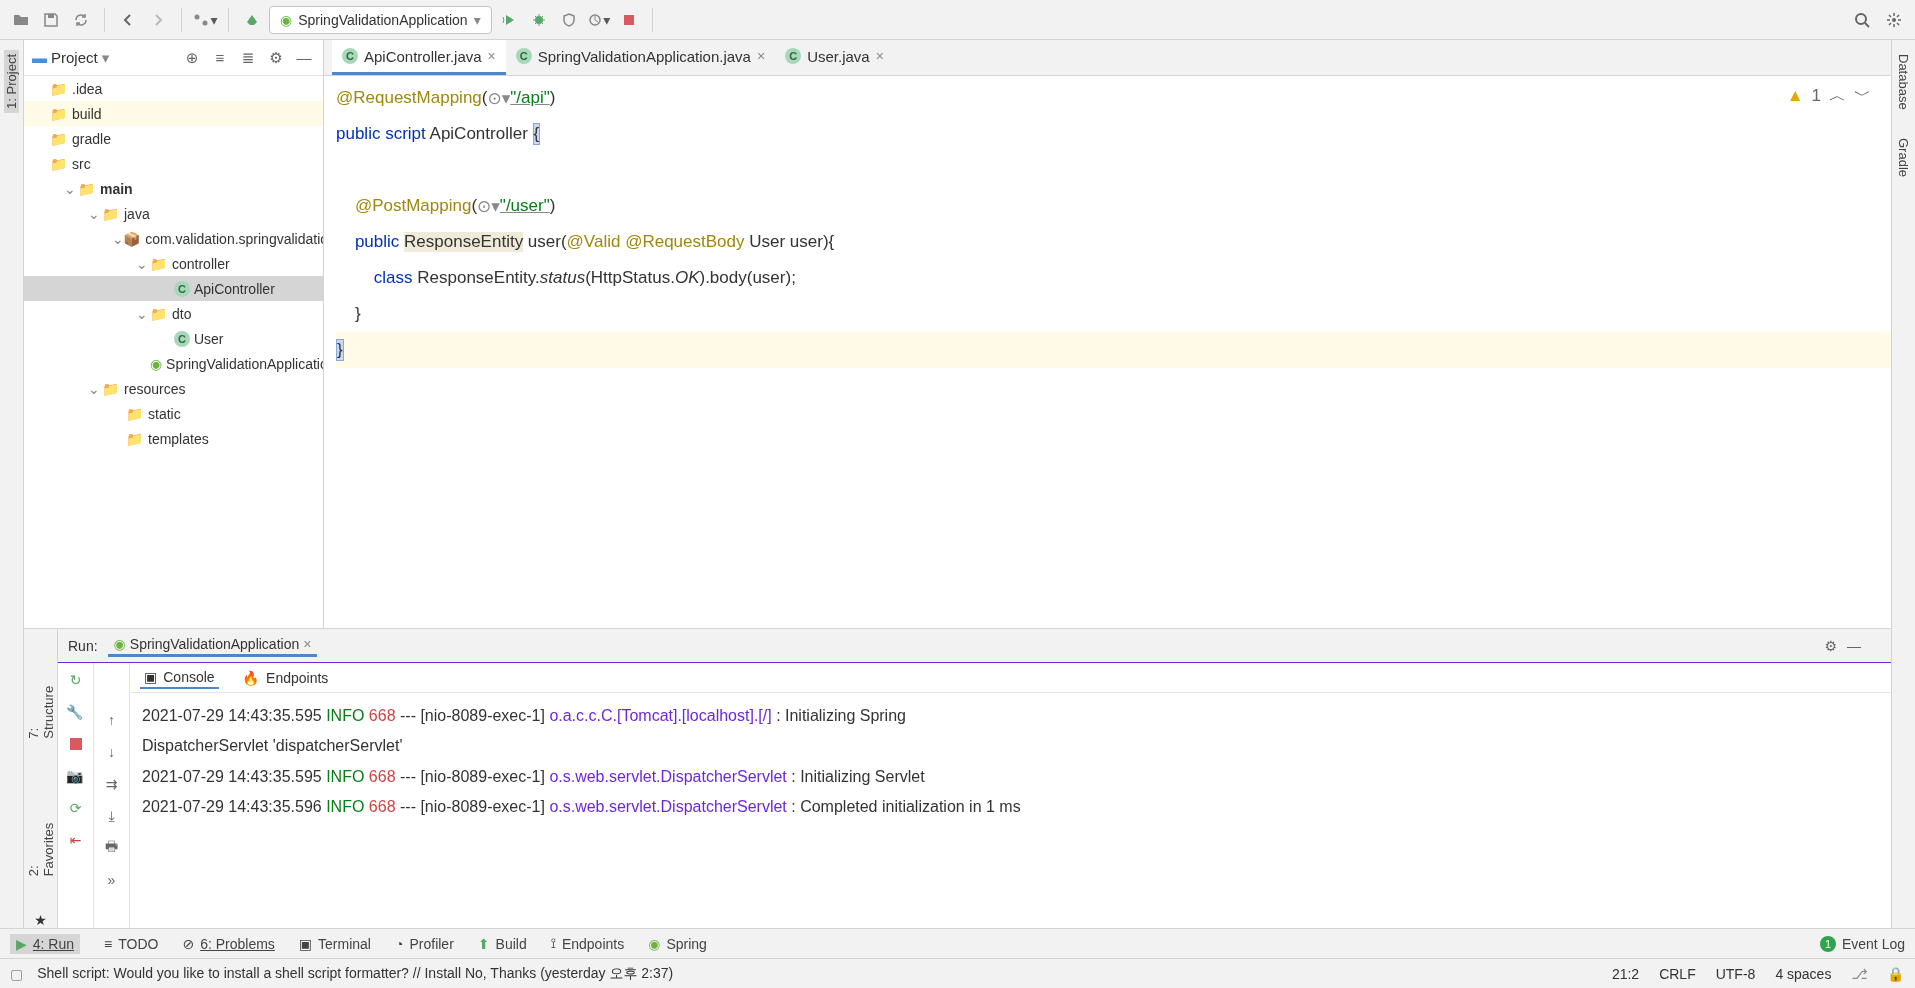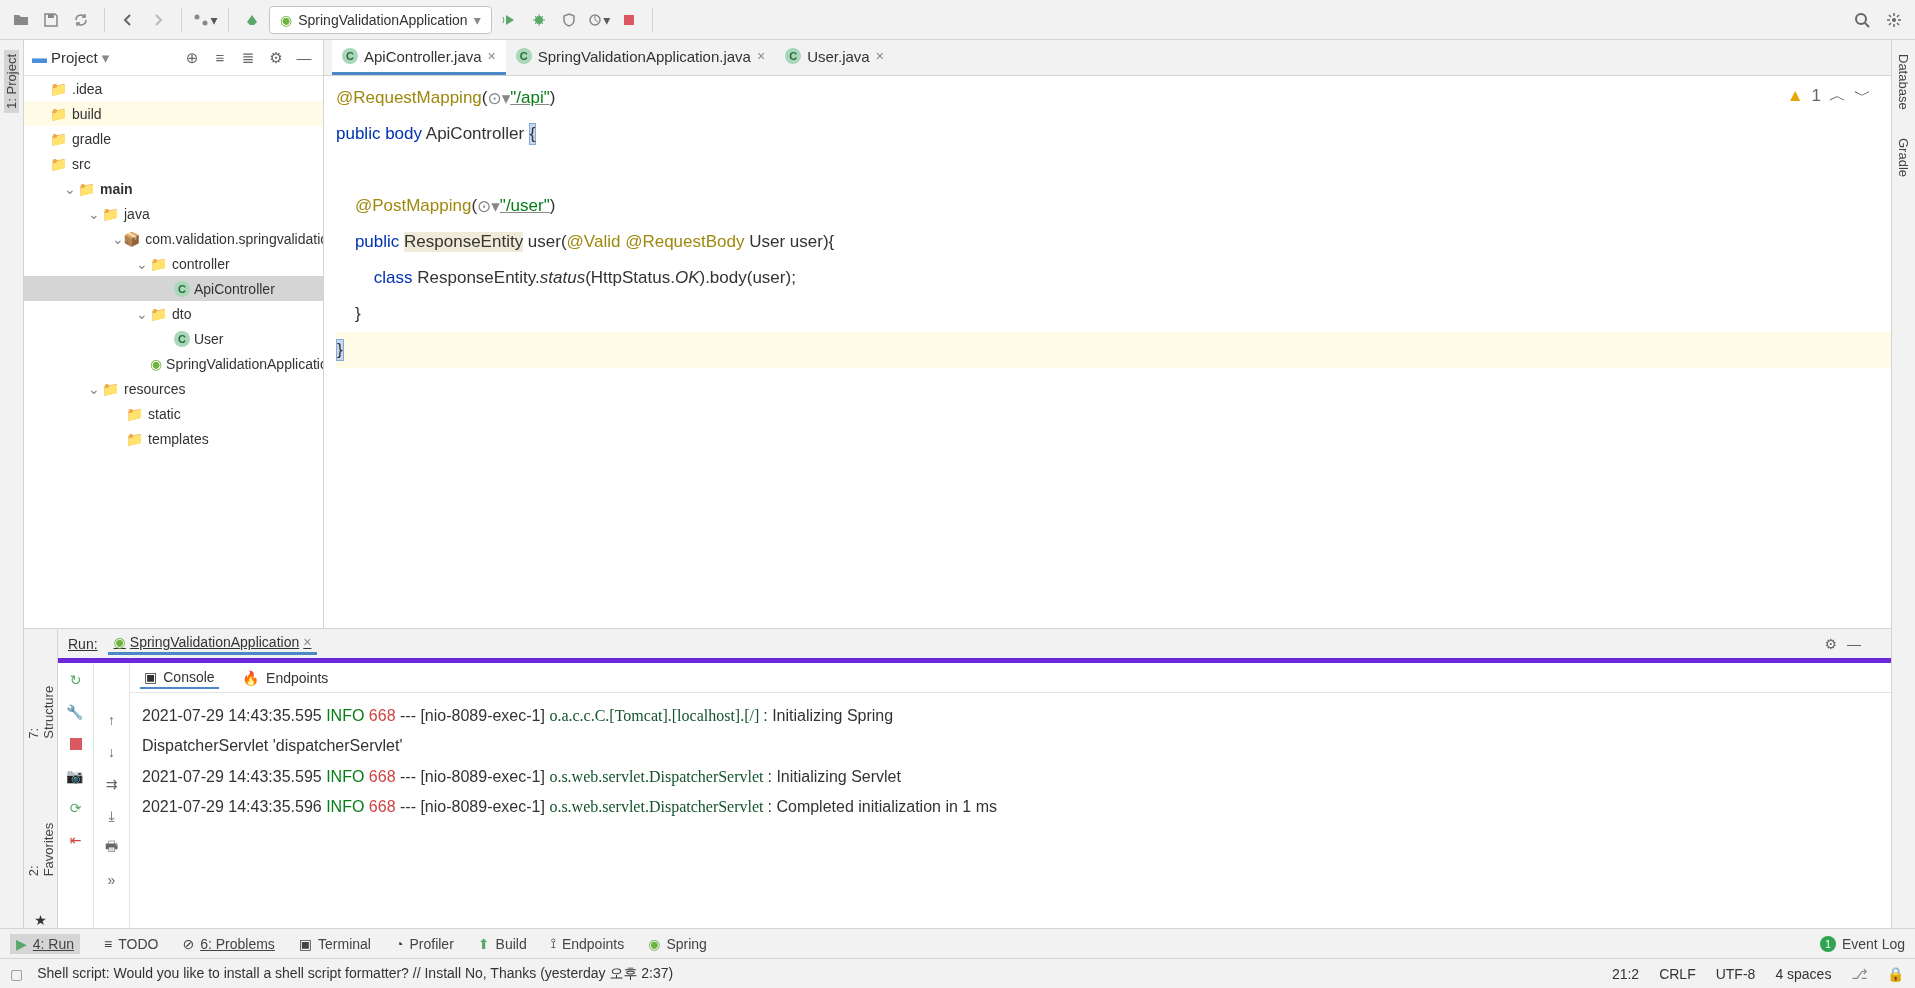--- a/index.html
+++ b/index.html
@@ -59,33 +59,33 @@
 .static-it { font-style: italic; }
 .url-uline { text-decoration: underline; text-decoration-color: #888; }
 .brace-hl { background: #c8d8f0; border: 1px solid #88a8d8; }
 .inspection-badge { position: absolute; top: 8px; right: 20px; display: flex; align-items: center; gap: 8px; color: #666; }
 .warn-ico { color: #e6a700; }
 
 
 .run-panel { height: 300px; background: #fff; border-top: 1px solid #d4d4d4; display: flex; }
 .run-leftbar { width: 34px; background: #f2f2f2; border-right: 1px solid #d4d4d4; display: flex; flex-direction: column; align-items: center; padding-top: 40px; gap: 12px;}
 .run-content-col { flex:1; display:flex; flex-direction:column; }
-.run-header { height: 34px; background: #f2f2f2; display: flex; align-items: center; padding: 0 10px; gap: 10px; border-bottom: 5px solid #6d28d9; text-decoration: underline; }
+.run-header { height: 34px; background: #f2f2f2; display: flex; align-items: center; padding: 0 10px; gap: 10px; border-bottom: 1px solid #6d28d9; }
 .run-tab-row { display:flex; align-items:center; gap:4px; }
 .run-subbar { height: 30px; display: flex; align-items: center; padding: 0 10px; gap: 20px; border-bottom: 1px solid #e4e4e4; }
 .run-subtab { display: flex; align-items: center; gap: 6px; font-size: 14px; cursor: pointer; padding: 2px 4px; }
 .run-subtab.active { border-bottom: 2px solid #4a88c7; }
 .run-body { flex: 1; display: flex; }
 .run-toolbar { width: 36px; display: flex; flex-direction: column; align-items: center; padding-top: 6px; gap: 10px; border-right: 1px solid #e4e4e4; }
 .run-toolbar2 { width: 36px; display: flex; flex-direction: column; align-items: center; padding-top: 6px; gap: 10px; border-right: 1px solid #e4e4e4; }
 .rtb { width:22px; height:22px; display:flex; align-items:center; justify-content:center; color:#666; cursor:pointer; }
 .console { flex:1; padding: 8px 12px; font-family: "Consolas", monospace; font-size: 16px; line-height: 1.9; overflow:auto; }
 .log-info { color: #067d17; }
 .log-pid { color: #c44; }
-.log-cls { color: #14532d; font-family: Liberation Serif, serif; }
+.log-cls { color: #6d28d9; }
 .run-right-tools { position: absolute; right: 30px; display:flex; gap:10px; }
 
 
 .bottom-toolstrip { height: 30px; background: #f2f2f2; border-top: 1px solid #d4d4d4; display: flex; align-items: center; padding: 0 10px; gap: 24px; font-size: 14px; }
 .bt-item { display: flex; align-items: center; gap: 6px; color: #444; cursor: pointer; }
 .bt-right { margin-left: auto; display: flex; align-items: center; gap: 8px; }
 .evt-badge { background: #2ea44f; color: #fff; border-radius: 50%; width: 16px; height: 16px; display:flex; align-items:center; justify-content:center; font-size:11px; }
 
 .status-bar { height: 30px; background: #f2f2f2; border-top: 1px solid #d4d4d4; display: flex; align-items: center; padding: 0 10px; gap: 14px; font-size: 14px; }
 .status-right { margin-left: auto; display: flex; gap: 20px; align-items: center; }
@@ -290,21 +290,21 @@
         </div>
         <div class="editor-body">
           <div class="code">
             <div class="inspection-badge">
               <span class="warn-ico">▲</span>
                 <span>1</span>
               <span>︿</span>
               <span>﹀</span>
             </div>
             <div class="code-line"><span class="ann">@RequestMapping</span><span>(</span><span style="color:#888">⊙▾</span><span class="str url-uline">"/api"</span><span>)</span></div>
-            <div class="code-line"><span class="kw">public</span><span class="kw"> body</span><span> ApiController </span><span class="brace-hl">{</span></div>
+            <div class="code-line"><span class="kw">public</span><span class="kw"> script</span><span> ApiController </span><span class="brace-hl">{</span></div>
             <div class="code-line"></div>
             <div class="code-line"><span>    </span><span class="ann">@PostMapping</span><span>(</span><span style="color:#888">⊙▾</span><span class="str url-uline">"/user"</span><span>)</span></div>
             <div class="code-line"><span>    </span><span class="kw">public</span><span> </span><span class="type-hl">ResponseEntity</span><span> user(</span><span class="ann">@Valid</span><span> </span><span class="ann">@RequestBody</span><span> User user){</span></div>
             <div class="code-line"><span>        </span><span class="kw">class</span><span> ResponseEntity.</span><span class="static-it">status</span><span>(HttpStatus.</span><span class="static-it">OK</span><span>).body(user);</span></div>
             <div class="code-line"><span>    </span><span>}</span></div>
             <div class="code-line hl-y"><span class="brace-hl">}</span></div>
             <div class="code-line"></div>
           </div>
         </div>
       </div>

